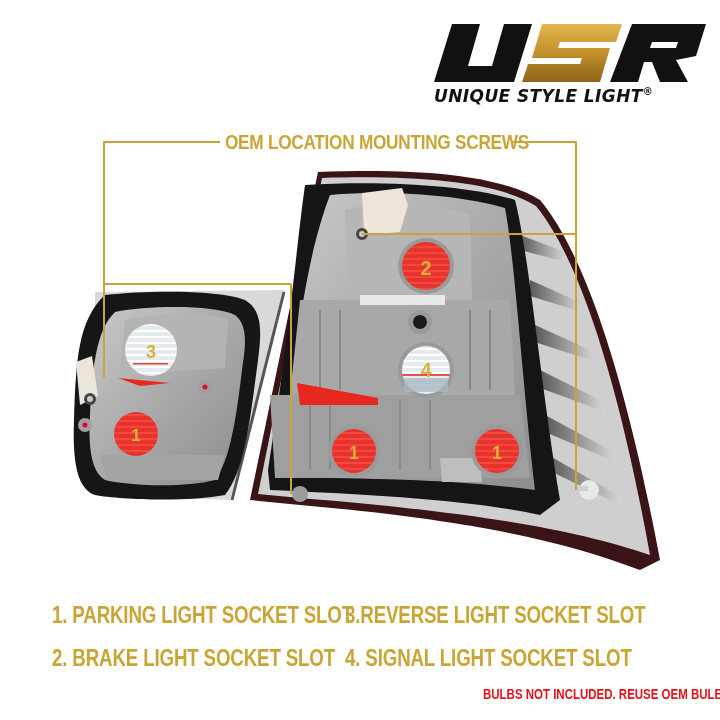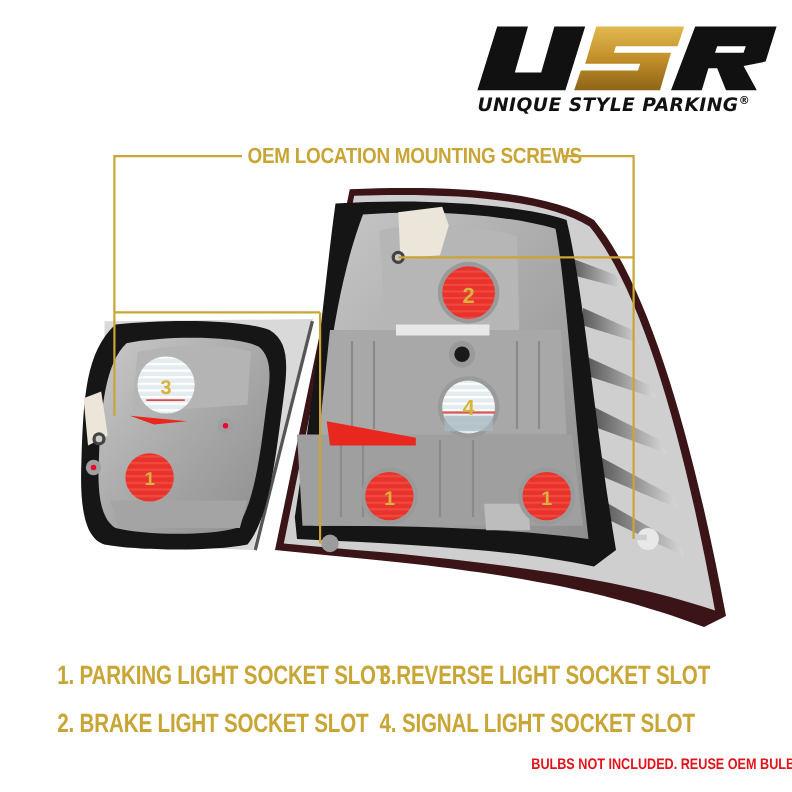--- a/index.html
+++ b/index.html
@@ -49,21 +49,21 @@
       </linearGradient>
     </defs>
 
     <polygon points="22,2 50,2 38,44 62,44 74,2 102,2 84,60 4,60" fill="#111"></polygon>
 
     <polygon points="112,2 192,2 186,20 130,20 128,26 180,26 170,60 92,60 98,42 150,42 152,36 102,36" fill="url(#goldg)"></polygon>
 
     <polygon points="202,2 276,2 266,34 246,38 258,60 230,60 222,40 214,40 208,60 180,60" fill="#111"></polygon>
     <polygon points="222,20 248,20 246,26 220,26" fill="#fff"></polygon>
   </svg>
-  <div class="logo-tagline"><span>UNIQUE STYLE PARKING</span><sup>®</sup></div>
+  <div class="logo-tagline"><span>UNIQUE STYLE LIGHT</span><sup>®</sup></div>
 </div>
 
 <div class="callout-title">OEM LOCATION MOUNTING SCREWS</div>
 
 <svg class="art" viewBox="0 0 720 600">
   <defs>
     <linearGradient id="housingG" x1="0" y1="0" x2="1" y2="1">
       <stop offset="0" stop-color="#c8c8c8"></stop>
       <stop offset="0.5" stop-color="#a9a9a9"></stop>
       <stop offset="1" stop-color="#8d8d8d"></stop>

